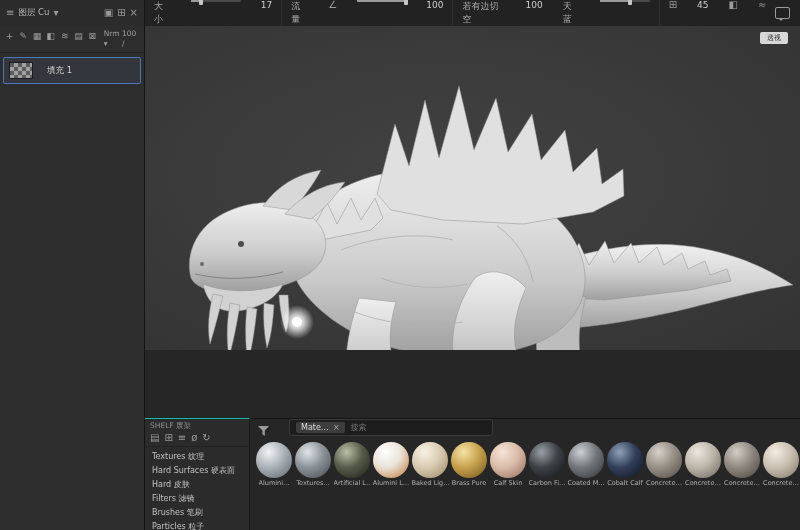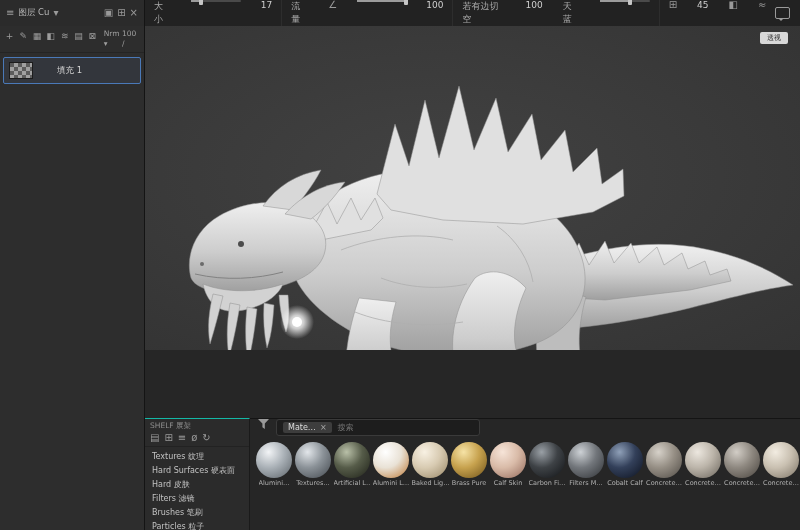--- a/index.html
+++ b/index.html
@@ -23,21 +23,21 @@
   .bubble{width:13px;height:10px;border:1px solid #9a9a9a;border-radius:2px;position:relative;margin-right:10px}
   .bubble::after{content:"";position:absolute;left:2px;bottom:-6px;border:3px solid transparent;border-top-color:#9a9a9a}
 
   
   .left-panel{position:absolute;left:0;top:26px;width:145px;bottom:0;background:#2d2d2d;
               border-right:1px solid #141414;box-sizing:border-box}
   .tools-row{display:flex;align-items:flex-start;gap:3px;padding:3px 4px;border-bottom:1px solid #242424}
   .tool-ico{width:13px;height:13px;display:flex;align-items:center;justify-content:center;
             color:#9d9d9d;font-size:9px;border-radius:2px}
   .mini-col{display:flex;flex-direction:row;align-items:flex-end;font-size:7.5px;color:#9f9f9f;line-height:1.35;padding-right:2px}
-  .layer-item{margin:4px 3px;display:flex;align-items:center;gap:24px;padding:4px 5px;background:#33363c;
+  .layer-item{margin:4px 3px;display:flex;align-items:center;gap:14px;padding:4px 5px;background:#33363c;
               border:1px solid #4a79b8;border-radius:2px;font-size:8.5px;color:#d2d2d2}
   .checker{width:22px;height:15px;border:1px solid #1c1c1c;
            background:repeating-conic-gradient(#a0a0a0 0 25%,#5c5c5c 0 50%) 0 0/8px 8px}
 
   
   .viewport{position:absolute;left:145px;top:26px;right:0;height:324px;overflow:hidden;
             background:radial-gradient(ellipse at 45% 46%, #424242 0%, #3a3a3a 55%, #333 100%)}
   .viewport svg{position:absolute;inset:0}
   .vp-pill{position:absolute;top:6px;right:12px;background:#d8d8d8;color:#333;font-size:7px;
            padding:1px 7px;border-radius:2px}
@@ -46,21 +46,21 @@
   .shelf{position:absolute;left:145px;top:418px;width:105px;bottom:0;background:#2b2b2b;box-sizing:border-box;
          border-top:1px solid #14b8a6;border-right:1px solid #1a1a1a}
   .shelf-title{padding:2px 5px 1px;color:#8f8f8f;font-size:7.5px}
   .shelf-icons{display:flex;gap:5px;padding:1px 5px 3px;border-bottom:1px solid #222}
   .shelf-list{list-style:none;margin:2px 0 0;padding:0}
   .shelf-list li{padding:1.5px 7px;color:#c2c2c2;font-size:8px;white-space:nowrap;overflow:hidden}
 
   
   .materials{position:absolute;left:250px;top:418px;right:0;bottom:0;background:#262626;box-sizing:border-box;
              border-top:1px solid #141414}
-  .mat-toolbar{display:flex;align-items:flex-start;gap:7px;padding:0 8px 3px}
+  .mat-toolbar{display:flex;align-items:flex-end;gap:20px;padding:0 8px 3px}
   .funnel{width:11px;height:10px;background:#9a9a9a;
           clip-path:polygon(0 0,100% 0,62% 45%,62% 100%,40% 82%,40% 45%)}
   .search-box{display:flex;align-items:center;gap:6px;background:#1d1d1d;border:1px solid #3a3a3a;
               border-radius:3px;padding:2px 6px;width:190px;font-size:8px}
   .chip{display:flex;align-items:center;gap:4px;background:#3d3d3d;border-radius:2px;padding:1px 5px;color:#ddd}
   .chip .x{color:#a9a9a9;cursor:pointer}
   .placeholder{color:#757575}
   .mat-grid{display:flex;gap:3px;padding:3px 6px 0}
   .tile{width:36px;display:flex;flex-direction:column;align-items:center;gap:1px}
   .sphere{width:36px;height:36px;border-radius:50%}
@@ -265,21 +265,21 @@
       <div class="tile">
           <div class="sphere" style="background: radial-gradient(circle at 35% 28%, rgb(246, 228, 216) 0%, rgb(217, 187, 168) 45%, rgb(153, 112, 97) 95%);"></div>
           <div class="mat-label">Calf Skin</div>
         </div>
       <div class="tile">
           <div class="sphere" style="background: radial-gradient(circle at 35% 28%, rgb(154, 160, 166) 0%, rgb(62, 66, 70) 45%, rgb(21, 23, 26) 95%);"></div>
           <div class="mat-label">Carbon Fi…</div>
         </div>
       <div class="tile">
           <div class="sphere" style="background: radial-gradient(circle at 35% 28%, rgb(205, 209, 213) 0%, rgb(114, 118, 123) 45%, rgb(52, 55, 59) 95%);"></div>
-          <div class="mat-label">Filters M…</div>
+          <div class="mat-label">Coated M…</div>
         </div>
       <div class="tile">
           <div class="sphere" style="background: radial-gradient(circle at 35% 28%, rgb(143, 160, 184) 0%, rgb(51, 64, 90) 45%, rgb(16, 22, 36) 95%);"></div>
           <div class="mat-label">Cobalt Calf</div>
         </div>
       <div class="tile">
           <div class="sphere" style="background: radial-gradient(circle at 35% 28%, rgb(214, 209, 201) 0%, rgb(150, 143, 133) 45%, rgb(85, 80, 74) 95%);"></div>
           <div class="mat-label">Concrete…</div>
         </div>
       <div class="tile">

